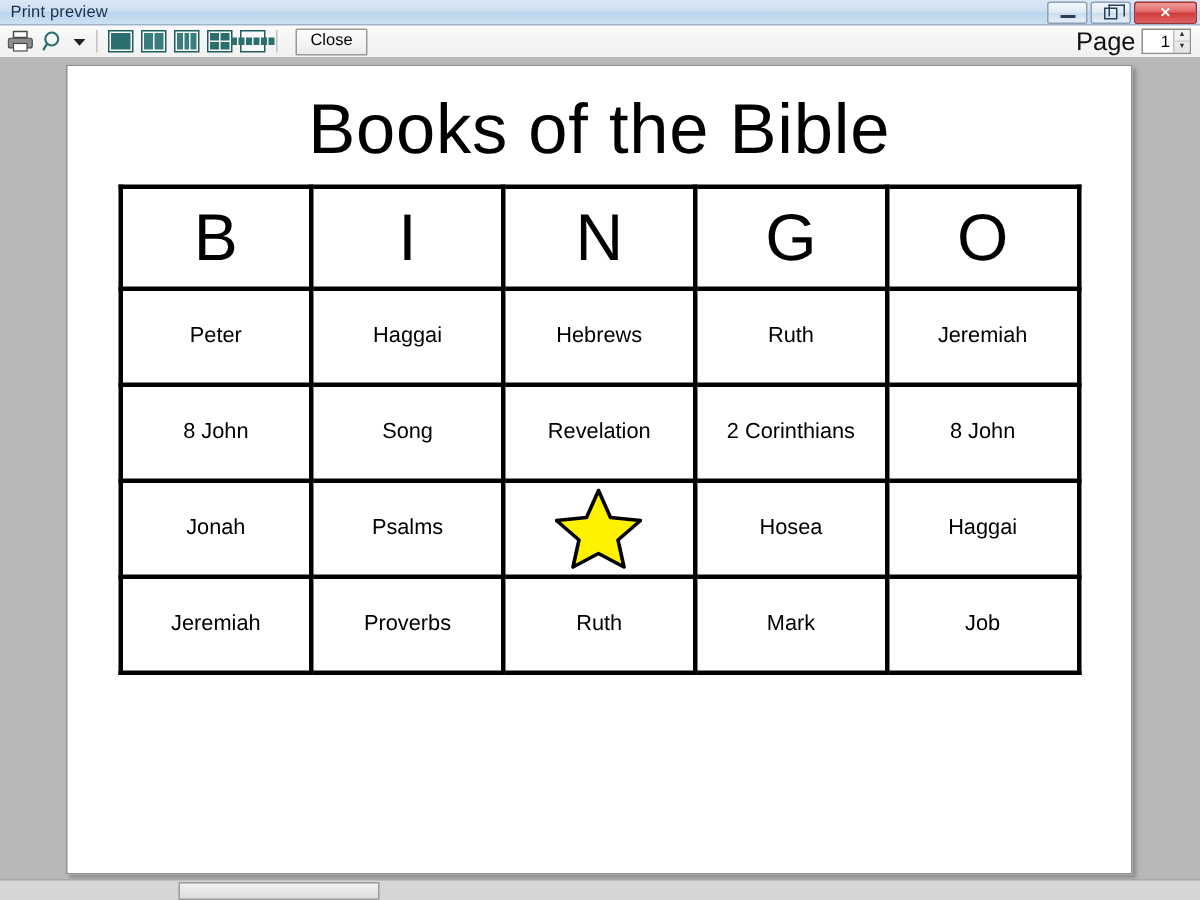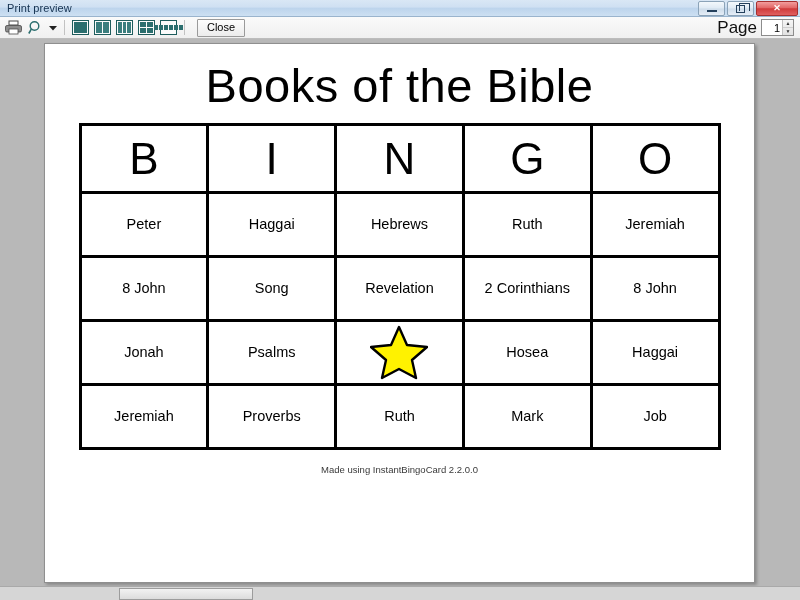--- a/index.html
+++ b/index.html
@@ -408,21 +408,20 @@
               <td class="cell">Jeremiah</td>
               <td class="cell">Proverbs</td>
               <td class="cell">Ruth</td>
               <td class="cell">Mark</td>
               <td class="cell">Job</td>
             </tr>
           </tbody>
       </table>
 
       <div id="card-footer">
-        <div>Made using InstantBingoCard 2.2.0.0</div>
       </div>
 
     </div>
 
     <div id="status-strip"></div>
     <div id="hscroll">
       <div id="hscroll-thumb"></div>
     </div>
   </div>
 

